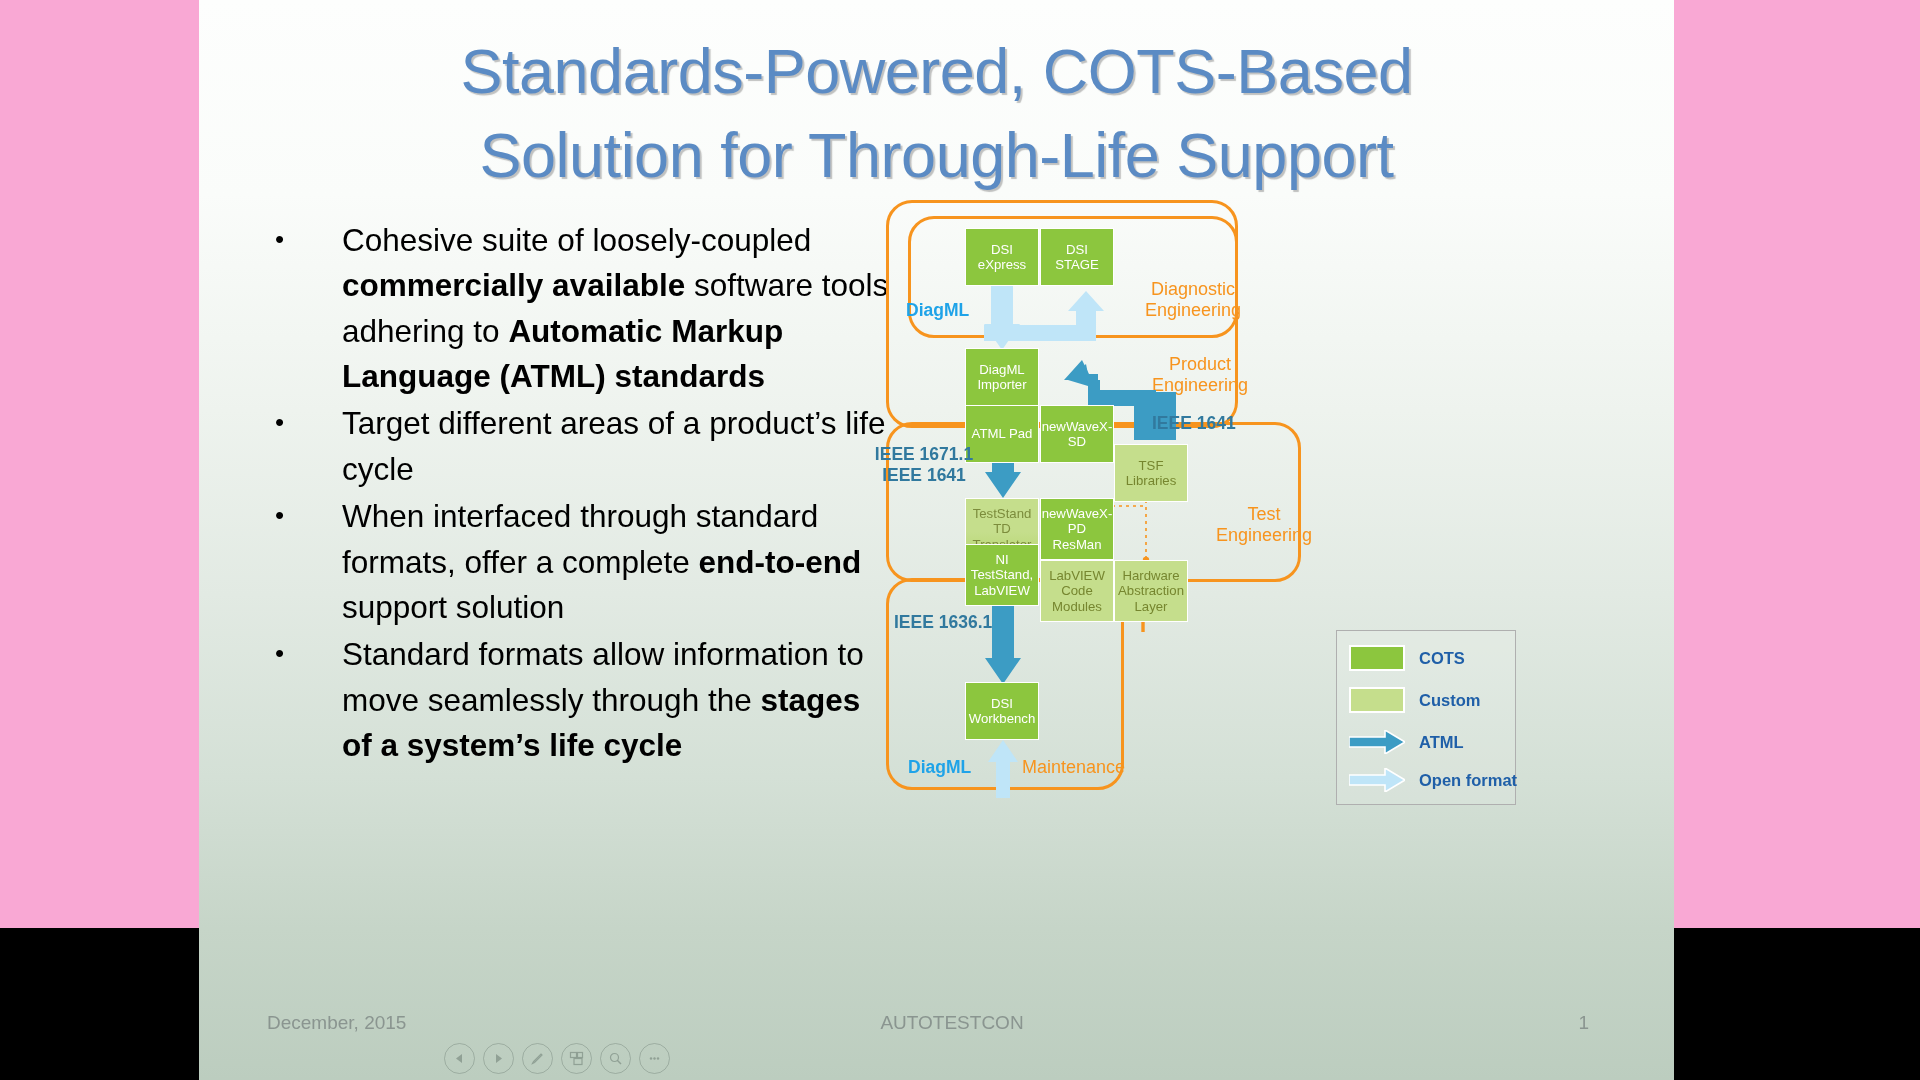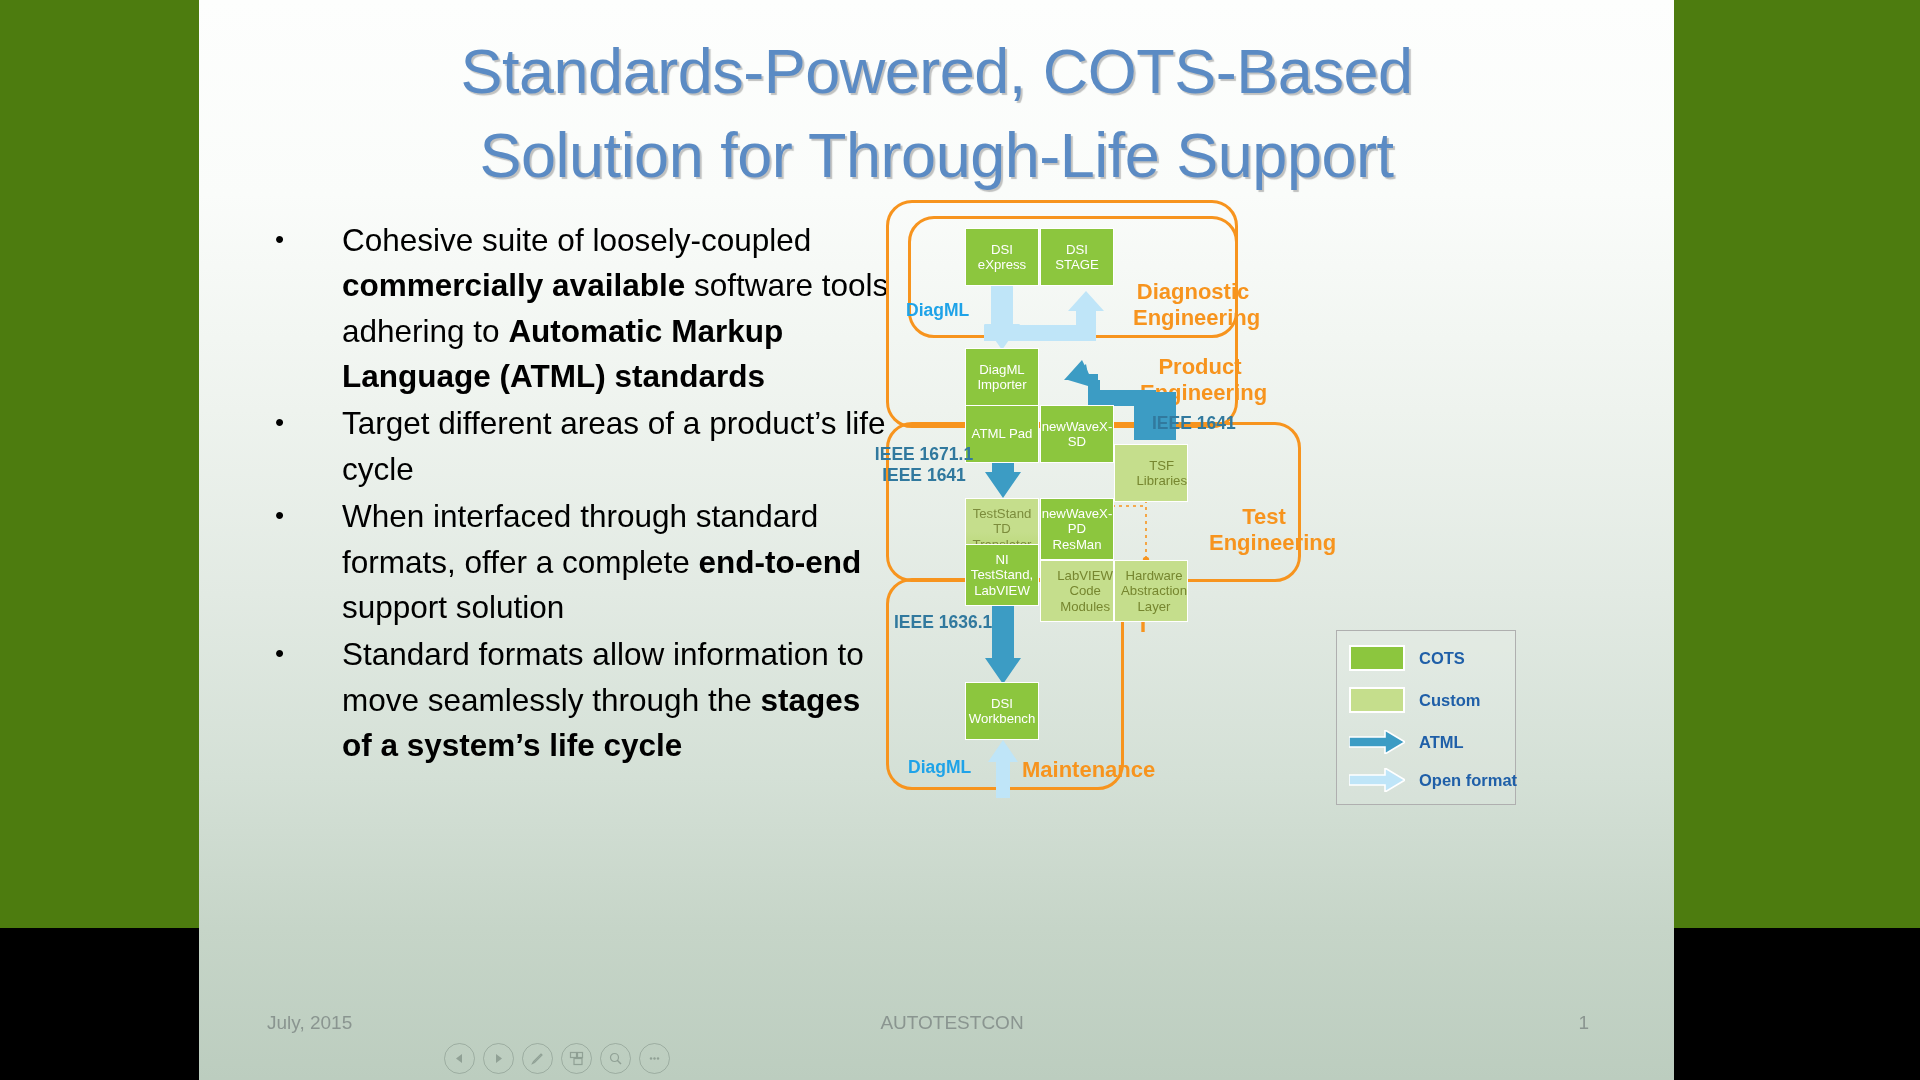--- a/index.html
+++ b/index.html
@@ -2,21 +2,21 @@
 <html><head>
 <meta charset="utf-8">
 <style>
   * { box-sizing: border-box; margin: 0; padding: 0; }
   html, body {
     width: 1920px; height: 1080px;
     background: #000;
     font-family: "Liberation Sans", sans-serif;
     overflow: hidden;
   }
-  #stage { position: relative; width: 1920px; height: 928px; background:#4d7c0f; }
+  #stage { position: relative; width: 1920px; height: 928px; background:#f9a8d4; }
 
   
   #slide {
     position: absolute; left: 199px; top: 0; width: 1475px; height: 1080px;
     background: linear-gradient(to bottom, #FDFEFD 0%, #FAFCFA 18%, #EEF3EE 38%,
                                 #E2EAE3 55%, #D4E0D6 72%, #C6D5C8 86%, #BCCDBF 100%);
     overflow: hidden;
   }
 
   
@@ -47,33 +47,33 @@
   #diagram { position: absolute; left: 685px; top: 192px; width: 735px; height: 620px; }
 
   .grp {
     position: absolute;
     border: 3.5px solid #F7941E;
     border-radius: 26px;
     background: transparent;
   }
   .grp-label {
     position: absolute;
-    color: #F7941E; font-weight: 700; font-size: 22px;
+    color: #F7941E; font-weight: 400; font-size: 18px;
     line-height: 1.18; text-align: center; white-space: pre-line;
   }
 
   .box {
     position: absolute;
     border: 1.6px solid #FFFFFF;
     display: flex; align-items: center; justify-content: center;
     text-align: center; line-height: 1.14;
     font-size: 13.2px;
   }
   .cots   { background: #8CC63E; color: #FFFFFF; }
-  .custom { background: #C5DE8C; color: #76862F; justify-content: flex-end; }
+  .custom { background: #C5DE8C; color: #76862F; }
   .cots-fade {
     background: linear-gradient(to bottom, #C5DE8C 0%, #C5DE8C 55%, #B6D672 100%);
     color: #7C8C3C;
   }
 
   .ieee {
     position: absolute; color: #31799E; font-weight: 700; font-size: 17.5px;
     line-height: 1.2; white-space: pre-line; text-align: center;
   }
   .diagml {
@@ -270,21 +270,21 @@
         <div class="legend-row" style="left:12px; top:137px;">
           <svg class="legend-sw" style="border:none; width:56px; height:24px;" viewBox="0 0 56 24">
             <path d="M0,7 L36,7 L36,0 L56,12 L36,24 L36,17 L0,17 Z" fill="#BFE5F8" stroke="#FFF" stroke-width="1.6"></path>
           </svg>
           <span class="legend-txt">Open format</span>
         </div>
       </div>
     </div>
 
     <div class="footer">
-      <span class="f-left">July, 2015</span>
+      <span class="f-left">December, 2015</span>
       <span class="f-center">AUTOTESTCON</span>
       <span class="f-right">1</span>
     </div>
 
     <div class="controls">
       <div class="ctl">
         <svg width="11" height="11" viewBox="0 0 11 11">
           <path d="M8,1 L8,10 L2,5.5 Z" fill="currentColor"></path>
           </svg>
       </div>

